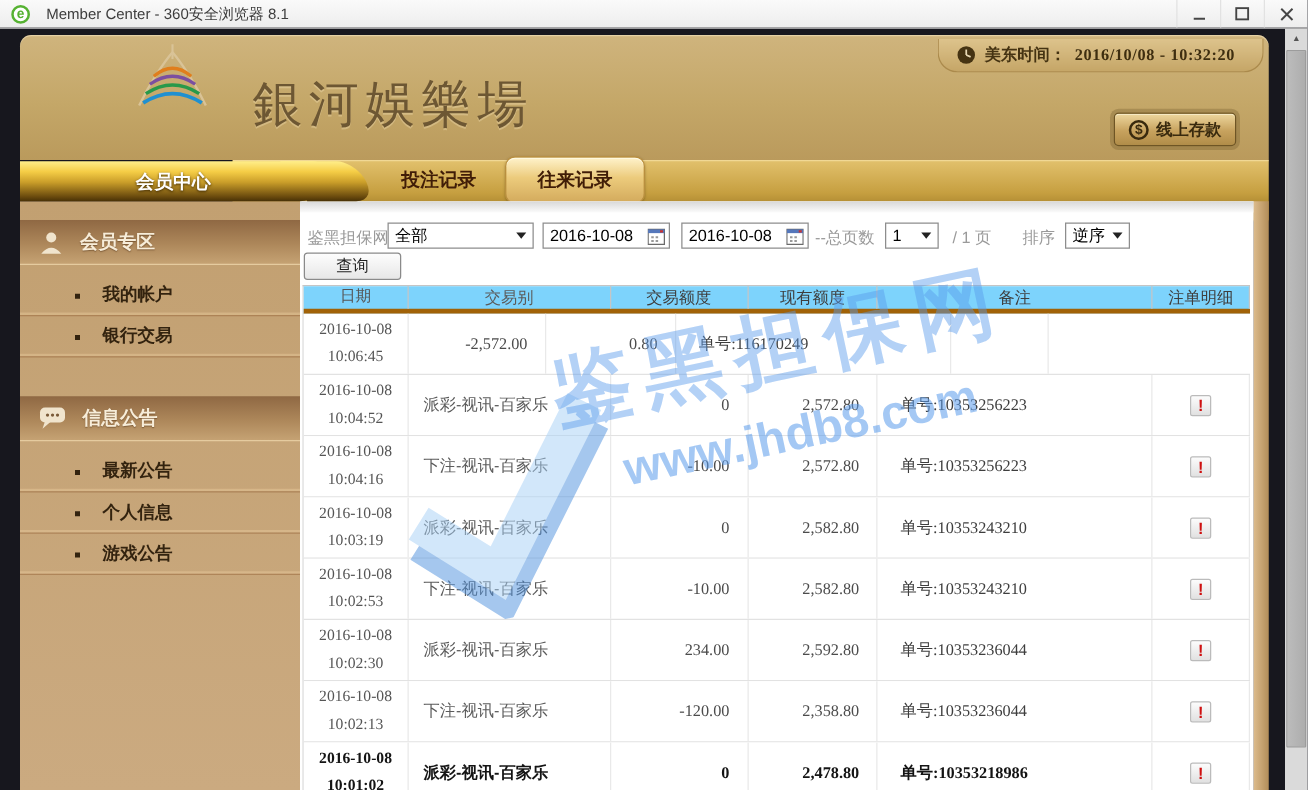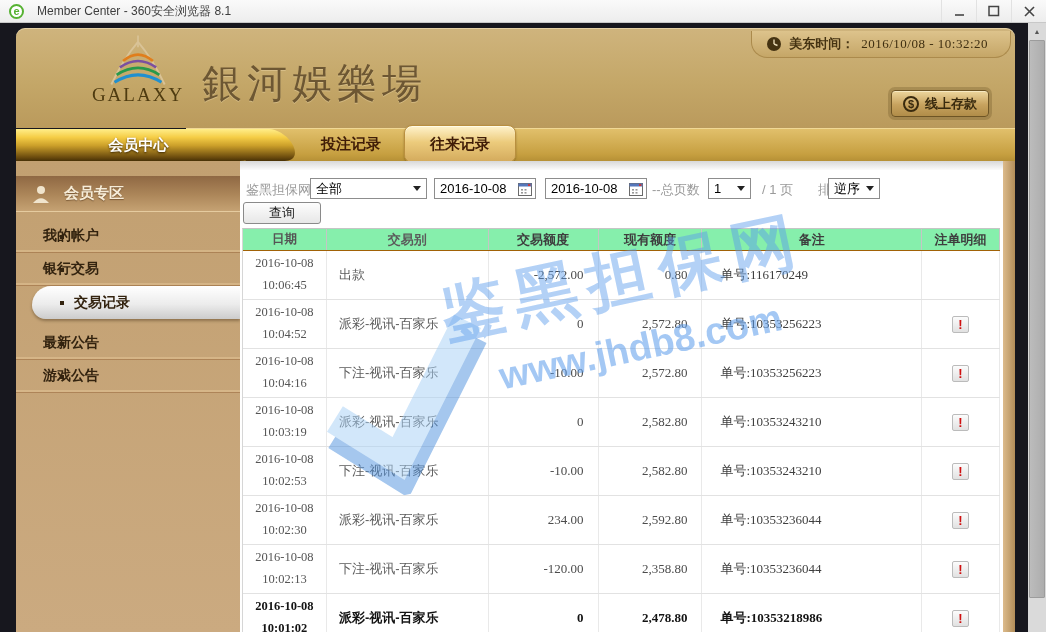--- a/index.html
+++ b/index.html
@@ -25,21 +25,21 @@
 
   .logo{position:absolute;left:58px;top:6px;width:128px;text-align:center;}
   .logo-word{font-family:"Liberation Serif",serif;font-size:19px;letter-spacing:2px;color:#4e3b10;margin-top:-8px;}
   .site-name{position:absolute;left:186px;top:28px;font-family:"Liberation Serif",serif;
     font-size:40px;letter-spacing:5px;color:#6d5733;text-shadow:0 1px 0 rgba(255,240,200,.3);}
 
   .time-pill{position:absolute;right:4px;top:3px;height:27px;padding:0 22px 0 14px;
     display:flex;align-items:center;gap:7px;
     background:linear-gradient(180deg,#ddc38c,#c5a667);border:1px solid #ab8a4c;border-top:none;
     border-radius:0 0 16px 16px;font-size:13px;color:#453312;font-weight:bold;}
-  .time-value{font-weight:normal;font-family:"Liberation Serif",serif;color:#3e2e10;letter-spacing:.5px;}
+  .time-value{font-weight:bold;font-family:"Liberation Serif",serif;color:#3e2e10;letter-spacing:.5px;}
 
   .deposit-btn{position:absolute;right:26px;top:62px;height:27px;padding:0 11px;
     display:flex;align-items:center;gap:6px;cursor:pointer;
     background:linear-gradient(180deg,#eed79e,#c7a25e 55%,#b18d49);
     border:1px solid #6e5525;border-radius:4px;
     box-shadow:0 0 0 3px rgba(105,82,35,.30), inset 0 1px 0 rgba(255,250,225,.55);
     font-size:13px;font-weight:bold;color:#392a0e;}
   .dollar{width:16px;height:16px;border:2px solid #392a0e;border-radius:50%;
     display:flex;align-items:center;justify-content:center;font-size:11px;font-weight:bold;color:#392a0e;}
 
@@ -66,53 +66,53 @@
   .main{position:absolute;top:133px;left:0;width:999px;height:471px;}
 
   .sidebar{position:absolute;left:0;top:0;width:224px;height:100%;
     background:linear-gradient(180deg,#c2a071,#cbaa80);overflow:hidden;}
   .side-sec-header{position:relative;margin-top:15px;height:36px;display:flex;align-items:center;
     gap:13px;padding-left:15px;
     background:linear-gradient(180deg,#8f6843 0%,#ad875a 55%,#c5a273 100%);
     border-bottom:1px solid #e5cb9f;color:#f7edd9;font-size:15px;font-weight:bold;
     text-shadow:0 1px 1px rgba(80,50,20,.55);}
   .sec2{margin-top:31px;}
-  .side-item{position:relative;height:33px;display:flex;align-items:center;padding-left:27px;
+  .side-item{position:relative;height:33px;display:flex;align-items:center;padding-left:66px;
     font-size:14px;font-weight:bold;color:#33230f;cursor:pointer;
     border-bottom:1px solid rgba(150,100,55,.5);box-shadow:inset 0 -2px 0 rgba(255,226,180,.28);}
   .side-item.first{margin-top:8px;}
   .side-item::before{content:"";position:absolute;left:44px;top:15px;width:4px;height:4px;background:#33230f;}
   .side-item.active{margin-left:16px;padding-left:42px;border-bottom:none;
     background:linear-gradient(180deg,#ffffff 0%,#ececec 55%,#cccccc 100%);
     border-radius:22px 0 0 16px;box-shadow:0 2px 3px rgba(40,25,5,.35);}
   .side-item.active::before{left:28px;}
 
   .content{position:absolute;left:224px;top:0;width:763px;height:100%;background:#fff;overflow:hidden;}
   .content::before{content:"";position:absolute;top:0;left:0;right:0;height:9px;
     background:linear-gradient(180deg,#d8d8d8,#fbfbfb);}
 
   
   .filters{position:absolute;top:0;left:0;width:100%;height:67px;font-size:13px;color:#9a9a9a;z-index:6;}
   .f-label{position:absolute;top:20px;}
   .lbl-type{left:6px;} .lbl-pages{left:412px;} .lbl-ptotal{left:522px;} .lbl-sort{left:578px;}
   .sel,.date{position:absolute;top:17px;height:21px;border:1px solid #8d8d8d;background:#fff;
     display:flex;align-items:center;padding-left:5px;font-size:13px;color:#000;cursor:pointer;}
-  .sel-type{left:70px;width:117px;} .sel-page{left:468px;width:43px;} .sel-sort{left:588px;width:52px;}
+  .sel-type{left:70px;width:117px;} .sel-page{left:468px;width:43px;} .sel-sort{left:612px;width:52px;}
   .date-from{left:194px;width:102px;} .date-to{left:305px;width:102px;}
   .arr{margin-left:auto;margin-right:5px;width:0;height:0;
     border-left:4px solid transparent;border-right:4px solid transparent;border-top:5px solid #222;}
   .cal{margin-left:auto;margin-right:3px;display:flex;}
   .btn-query{position:absolute;left:3px;top:41px;width:78px;height:22px;cursor:pointer;
     border:1px solid #8a8a8a;border-radius:3px;background:linear-gradient(180deg,#fdfdfd,#e7e7e7);
     font-size:13px;color:#1f1f1f;display:flex;align-items:center;justify-content:center;}
 
   
   .table{position:absolute;top:67px;left:2px;width:758px;border-top:1px solid #c5c5c5;
     border-left:1px solid #d6d6d6;background:#fff;}
-  .thead{display:flex;height:22px;background:#86efac;border-bottom:1px solid #a16207;font-weight:bold;}
+  .thead{display:flex;height:22px;background:#7dd3fc;border-bottom:4px solid #a16207;}
   .th{display:flex;align-items:center;justify-content:center;font-size:13px;color:#3e3e3e;
     border-right:1px solid #c5c5c5;}
   .trow{display:flex;height:49px;border-bottom:1px solid #e2e2e2;background:#fff;}
   .td{border-right:1px solid #e9e9e9;display:flex;align-items:center;
     font-size:13px;color:#4c4c4c;font-family:"Liberation Serif",serif;}
   .c-date{width:84px;flex-direction:column;justify-content:center;font-size:12.5px;color:#555;line-height:1.75;}
   .c-type{width:162px;padding-left:12px;color:#5b5b5b;font-family:"Liberation Sans",sans-serif;}
   .c-amount{width:110px;justify-content:flex-end;padding-right:14px;}
   .c-balance{width:104px;justify-content:flex-end;padding-right:14px;}
   .c-note{width:220px;padding-left:18px;color:#3e3e3e;}
@@ -173,21 +173,20 @@
     <div class="logo">
       <svg width="64" height="54" viewBox="0 0 60 50">
         <line x1="30" y1="1" x2="30" y2="12" stroke="#d9c397" stroke-width="1.6"></line>
         <path d="M5,47 C13,30 24,14 30,7" stroke="#d9c397" stroke-width="1.8" fill="none"></path>
         <path d="M55,47 C47,30 36,14 30,7" stroke="#d9c397" stroke-width="1.8" fill="none"></path>
         <path d="M16,25 Q30,13 44,25" stroke="#e07e1c" stroke-width="2.4" fill="none"></path>
         <path d="M13,31 Q30,19 47,31" stroke="#7b4fa0" stroke-width="2.4" fill="none"></path>
         <path d="M10,38 Q30,25 50,38" stroke="#28994a" stroke-width="2.6" fill="none"></path>
         <path d="M8,45 Q30,31 52,45" stroke="#2090d0" stroke-width="2.8" fill="none"></path>
       </svg>
-      <div class="logo-word">GALAXY</div>
     </div>
     <div class="site-name">銀河娛樂場</div>
 
     <div class="time-pill">
       <svg width="16" height="16" viewBox="0 0 16 16">
         <circle cx="8" cy="8" r="7" fill="#453312"></circle>
         <line x1="8" y1="8" x2="8" y2="3.5" stroke="#e8d9b5" stroke-width="1.4"></line>
         <line x1="8" y1="8" x2="11.5" y2="9.5" stroke="#e8d9b5" stroke-width="1.4"></line>
       </svg>
       <span class="time-label">美东时间：</span>
@@ -219,26 +218,36 @@
           <path d="M2,19 Q10,9.5 18,19 Z" fill="#f0e4cd"></path>
         </svg>
         <span>会员专区</span>
       </div>
       <div class="side-item first">
         <span>我的帐户</span>
       </div>
       <div class="side-item">
         <span>银行交易</span>
       </div>
-      <div class="side-item active">
-        <span>交易记录</span>
-      </div>
-
+
+      <div class="side-sec-header sec2">
+        <svg width="22" height="19" viewBox="0 0 22 19">
+          <rect x="1" y="1" width="20" height="12" rx="4" fill="#f0e4cd"></rect>
+          <path d="M5,12 L3,18 L10,12 Z" fill="#f0e4cd"></path>
+          <circle cx="7" cy="7" r="1.3" fill="#7a5a38"></circle>
+          <circle cx="11" cy="7" r="1.3" fill="#7a5a38"></circle>
+          <circle cx="15" cy="7" r="1.3" fill="#7a5a38"></circle>
+        </svg>
+        <span>信息公告</span>
+      </div>
       <div class="side-item first">
         <span>最新公告</span>
+      </div>
+      <div class="side-item">
+        <span>个人信息</span>
       </div>
       <div class="side-item">
         <span>游戏公告</span>
       </div>
     </div>
 
     <div class="content">
 
       <div class="filters">
         <span class="f-label lbl-type">鉴黑担保网：</span>
@@ -296,21 +305,20 @@
           <div class="th c-balance" style="justify-content:center;padding-right:0;">现有额度</div>
           <div class="th c-note" style="justify-content:center;padding-left:0;">备注</div>
           <div class="th c-detail">注单明细</div>
         </div>
 
         <div class="trow">
           <div class="td c-date">
               <span>2016-10-08</span>
               <span>10:06:45</span>
             </div>
-          <div class="td c-type">出款</div>
           <div class="td c-amount">-2,572.00</div>
           <div class="td c-balance">0.80</div>
           <div class="td c-note">单号:116170249</div>
           <div class="td c-detail"></div>
         </div>
         <div class="trow">
           <div class="td c-date">
               <span>2016-10-08</span>
               <span>10:04:52</span>
             </div>

